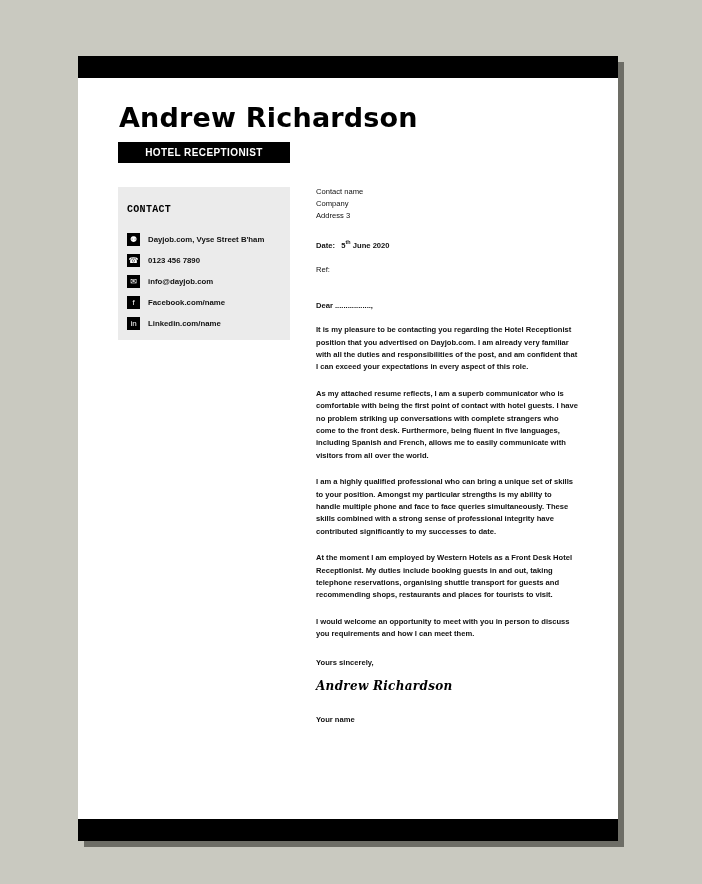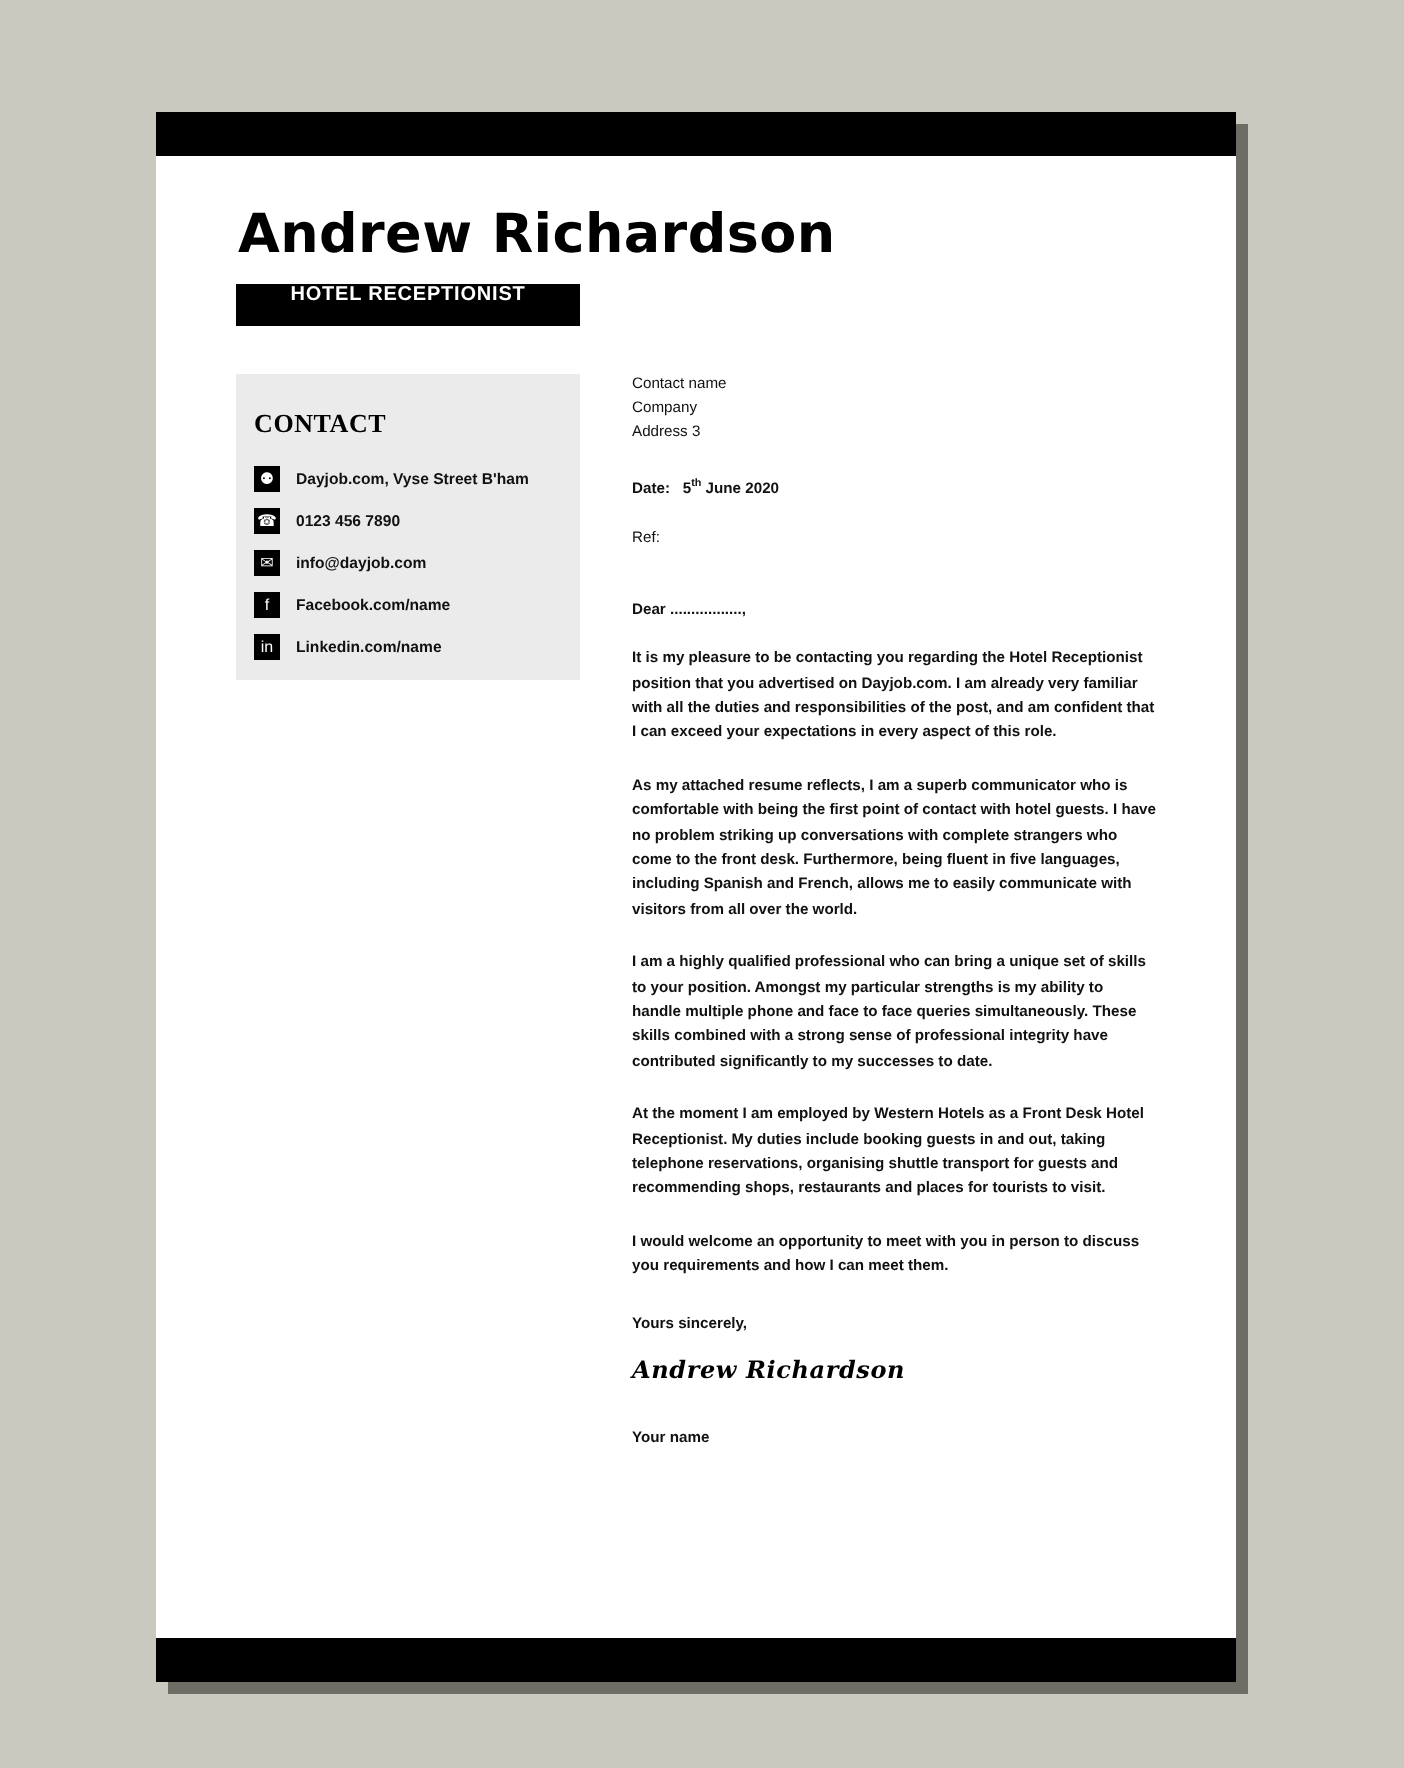--- a/index.html
+++ b/index.html
@@ -61,40 +61,40 @@
     left: 40px;
     top: 86px;
     width: 172px;
     height: 21px;
     background: #000;
     color: #fff;
     font-size: 10px;
     font-weight: bold;
     letter-spacing: 0.4px;
     display: flex;
-    align-items: flex-start;
+    align-items: center;
     justify-content: center;
   }
   .contact-box {
     position: absolute;
     left: 40px;
     top: 131px;
     width: 172px;
     height: 153px;
     background: #ebebeb;
   }
   .contact-heading {
     position: absolute;
     left: 9px;
     top: 17px;
-    font-size: 13px;
+    font-size: 10px;
     font-weight: bold;
     letter-spacing: 0.3px;
     color: #000;
-    font-family: Liberation Serif, serif;
+    font-family: Liberation Mono, monospace;
   }
   .contact-list {
     position: absolute;
     left: 9px;
     top: 42px;
     width: 160px;
   }
   .contact-row {
     display: flex;
     align-items: center;

